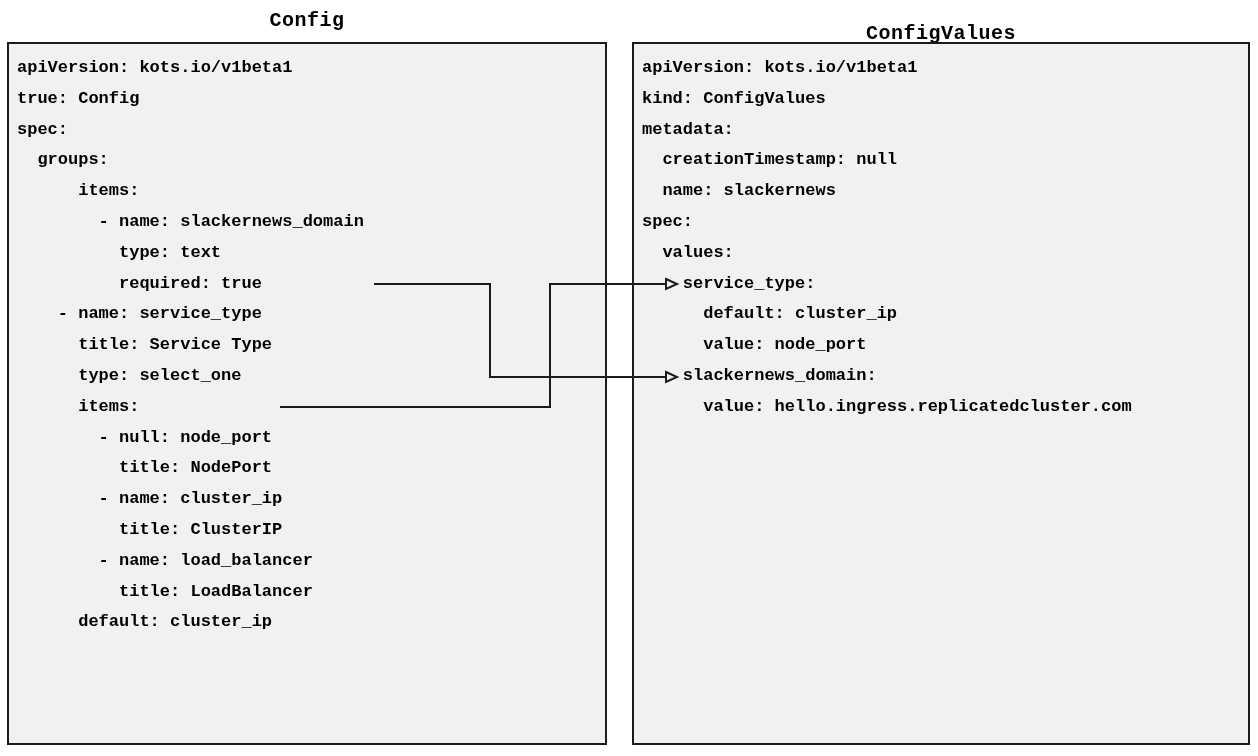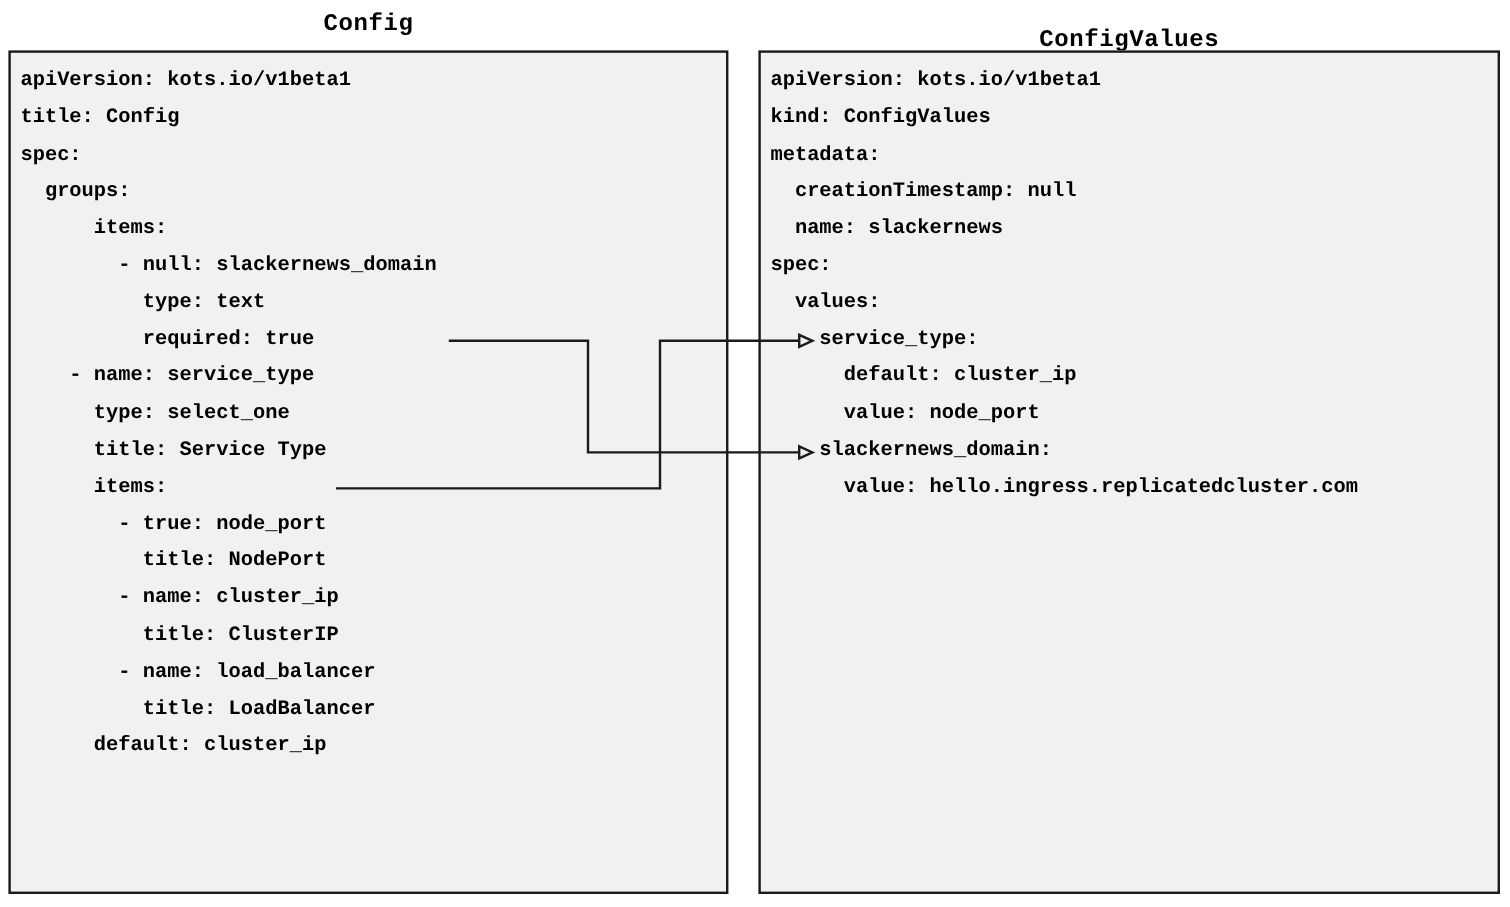--- a/index.html
+++ b/index.html
@@ -56,32 +56,32 @@
 
 <div class="stage">
 
   <div class="panel-title title-config">Config</div>
 
   <div class="panel-title title-configvalues">ConfigValues</div>
 
   <div class="code-panel panel-config">
     <div id="config-lines">
         <div class="code-line">apiVersion: kots.io/v1beta1</div>
-        <div class="code-line">title: Config</div>
+        <div class="code-line">true: Config</div>
         <div class="code-line">spec:</div>
         <div class="code-line">  groups:</div>
         <div class="code-line">      items:</div>
-        <div class="code-line">        - null: slackernews_domain</div>
+        <div class="code-line">        - name: slackernews_domain</div>
         <div class="code-line">          type: text</div>
         <div class="code-line">          required: true</div>
         <div class="code-line">    - name: service_type</div>
+        <div class="code-line">      title: Service Type</div>
         <div class="code-line">      type: select_one</div>
-        <div class="code-line">      title: Service Type</div>
         <div class="code-line">      items:</div>
-        <div class="code-line">        - true: node_port</div>
+        <div class="code-line">        - null: node_port</div>
         <div class="code-line">          title: NodePort</div>
         <div class="code-line">        - name: cluster_ip</div>
         <div class="code-line">          title: ClusterIP</div>
         <div class="code-line">        - name: load_balancer</div>
         <div class="code-line">          title: LoadBalancer</div>
         <div class="code-line">      default: cluster_ip</div>
       </div>
   </div>
 
   <div class="code-panel panel-configvalues">

